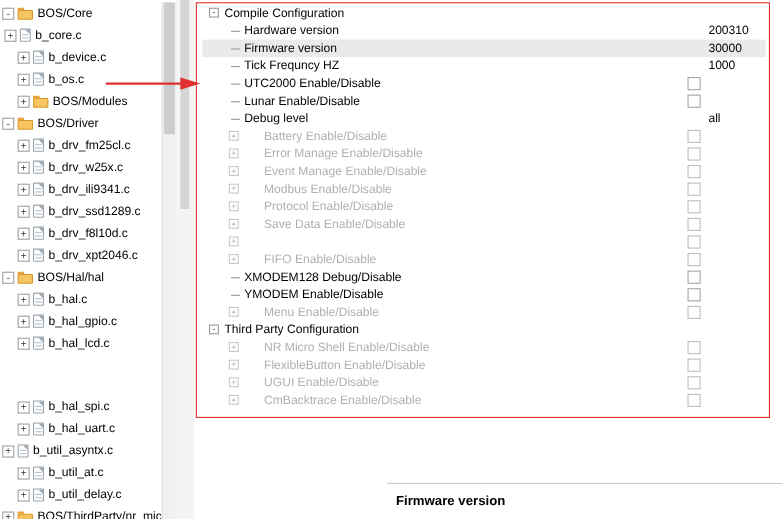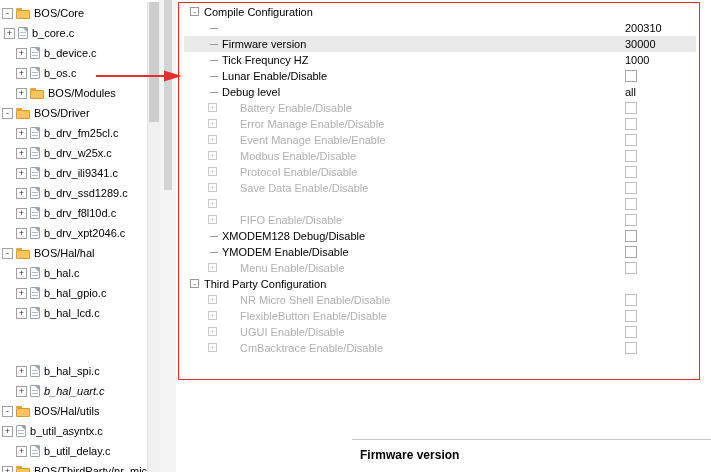--- a/index.html
+++ b/index.html
@@ -180,21 +180,21 @@
   .cfg-row .cfg-label {
     position: absolute;
     top: 0;
   }
   .cfg-row.group > .cfg-label { left: 20px; font-weight: normal; }
   .cfg-row.child > .cfg-label { left: 38px; }
   .cfg-row.child-exp > .cfg-label { left: 56px; }
   .cfg-row .cfg-label.dim { color: #b0b0b0; }
   .cfg-row .cfg-value {
     position: absolute;
-    left: 441px;
+    left: 460px;
     top: 0;
     font-size: 11px;
   }
   .cfg-row .cfg-check {
     position: absolute;
     left: 441px;
     top: 2px;
     width: 12px;
     height: 12px;
     background: #ffffff;
@@ -249,23 +249,23 @@
         <div class="tree-row" style="padding-left: 16px;"><span class="expander">+</span><span class="glyph file-icon"><span class="bars"></span></span><span class="label">b_drv_w25x.c</span></div>
         <div class="tree-row" style="padding-left: 16px;"><span class="expander">+</span><span class="glyph file-icon"><span class="bars"></span></span><span class="label">b_drv_ili9341.c</span></div>
         <div class="tree-row" style="padding-left: 16px;"><span class="expander">+</span><span class="glyph file-icon"><span class="bars"></span></span><span class="label">b_drv_ssd1289.c</span></div>
         <div class="tree-row" style="padding-left: 16px;"><span class="expander">+</span><span class="glyph file-icon"><span class="bars"></span></span><span class="label">b_drv_f8l10d.c</span></div>
         <div class="tree-row" style="padding-left: 16px;"><span class="expander">+</span><span class="glyph file-icon"><span class="bars"></span></span><span class="label">b_drv_xpt2046.c</span></div>
         <div class="tree-row" style="padding-left: 2px;"><span class="expander">-</span><span class="glyph folder-icon"><span class="tab"></span><span class="body"></span></span><span class="label">BOS/Hal/hal</span></div>
         <div class="tree-row" style="padding-left: 16px;"><span class="expander">+</span><span class="glyph file-icon"><span class="bars"></span></span><span class="label">b_hal.c</span></div>
         <div class="tree-row" style="padding-left: 16px;"><span class="expander">+</span><span class="glyph file-icon"><span class="bars"></span></span><span class="label">b_hal_gpio.c</span></div>
         <div class="tree-row" style="padding-left: 16px;"><span class="expander">+</span><span class="glyph file-icon"><span class="bars"></span></span><span class="label">b_hal_lcd.c</span></div>
         <div class="tree-row" style="padding-left: 16px; margin-top: 38px;"><span class="expander">+</span><span class="glyph file-icon"><span class="bars"></span></span><span class="label">b_hal_spi.c</span></div>
-        <div class="tree-row" style="padding-left: 16px; font-style: italic;"><span class="expander">+</span><span class="glyph file-icon"><span class="bars"></span></span><span class="label">b_hal_uart.c</span></div>
-        <div class="tree-row" style="padding-left: 2px;"><span class="expander">-</span><span class="glyph folder-icon"><span class="tab"></span><span class="body"></span></span><span class="label">BOS/Hal/utils</span></div>
+        <div class="tree-row" style="padding-left: 16px;"><span class="expander">+</span><span class="glyph file-icon"><span class="bars"></span></span><span class="label">b_hal_uart.c</span></div>
         <div class="tree-row" style=""><span class="expander">+</span><span class="glyph file-icon"><span class="bars"></span></span><span class="label">b_util_asyntx.c</span></div>
+        <div class="tree-row" style="padding-left: 16px;"><span class="expander">+</span><span class="glyph file-icon"><span class="bars"></span></span><span class="label">b_util_at.c</span></div>
         <div class="tree-row" style="padding-left: 16px;"><span class="expander">+</span><span class="glyph file-icon"><span class="bars"></span></span><span class="label">b_util_delay.c</span></div>
         <div class="tree-row" style="padding-left: 2px;"><span class="expander">+</span><span class="glyph folder-icon"><span class="tab"></span><span class="body"></span></span><span class="label">BOS/ThirdParty/nr_micro</span></div>
         <div class="tree-row" style="padding-left: 2px;"><span class="expander">+</span><span class="glyph folder-icon"><span class="tab"></span><span class="body"></span></span><span class="label">BOS/ThirdParty/FlexibleB</span></div>
       </div>
     <div id="tree-scrollbar">
       <div id="tree-scroll-thumb"></div>
     </div>
   </div>
 
   <div id="splitter">
@@ -274,55 +274,61 @@
 
   <div id="config-panel">
     <div id="config-outline"></div>
     <div id="config-list" style="position: absolute; left: 8px; top: 4px; width: 512px;">
         <div class="cfg-row group">
           <span class="cfg-exp" style="left: 6px;">-</span>
           <span class="cfg-label">Compile Configuration</span>
         </div>
         <div class="cfg-row child">
           <span class="cfg-dash"></span>
+          <span class="cfg-label">Hardware version</span>
           <span class="cfg-value">200310</span>
         </div>
         <div class="cfg-row child selected">
           <span class="cfg-dash"></span>
           <span class="cfg-label">Firmware version</span>
           <span class="cfg-value">30000</span>
         </div>
         <div class="cfg-row child">
           <span class="cfg-dash"></span>
           <span class="cfg-label">Tick Frequncy HZ</span>
           <span class="cfg-value">1000</span>
         </div>
         <div class="cfg-row child">
           <span class="cfg-dash"></span>
+          <span class="cfg-label">UTC2000 Enable/Disable</span>
+          <span class="cfg-check"></span>
+        </div>
+        <div class="cfg-row child">
+          <span class="cfg-dash"></span>
           <span class="cfg-label">Lunar Enable/Disable</span>
           <span class="cfg-check"></span>
         </div>
         <div class="cfg-row child">
           <span class="cfg-dash"></span>
           <span class="cfg-label">Debug level</span>
           <span class="cfg-value">all</span>
         </div>
         <div class="cfg-row child-exp">
           <span class="cfg-exp dim" style="left: 24px;">+</span>
           <span class="cfg-label dim">Battery Enable/Disable</span>
           <span class="cfg-check dim"></span>
         </div>
         <div class="cfg-row child-exp">
           <span class="cfg-exp dim" style="left: 24px;">+</span>
           <span class="cfg-label dim">Error Manage Enable/Disable</span>
           <span class="cfg-check dim"></span>
         </div>
         <div class="cfg-row child-exp">
           <span class="cfg-exp dim" style="left: 24px;">+</span>
-          <span class="cfg-label dim">Event Manage Enable/Enable</span>
+          <span class="cfg-label dim">Event Manage Enable/Disable</span>
           <span class="cfg-check dim"></span>
         </div>
         <div class="cfg-row child-exp">
           <span class="cfg-exp dim" style="left: 24px;">+</span>
           <span class="cfg-label dim">Modbus Enable/Disable</span>
           <span class="cfg-check dim"></span>
         </div>
         <div class="cfg-row child-exp">
           <span class="cfg-exp dim" style="left: 24px;">+</span>
           <span class="cfg-label dim">Protocol Enable/Disable</span>

